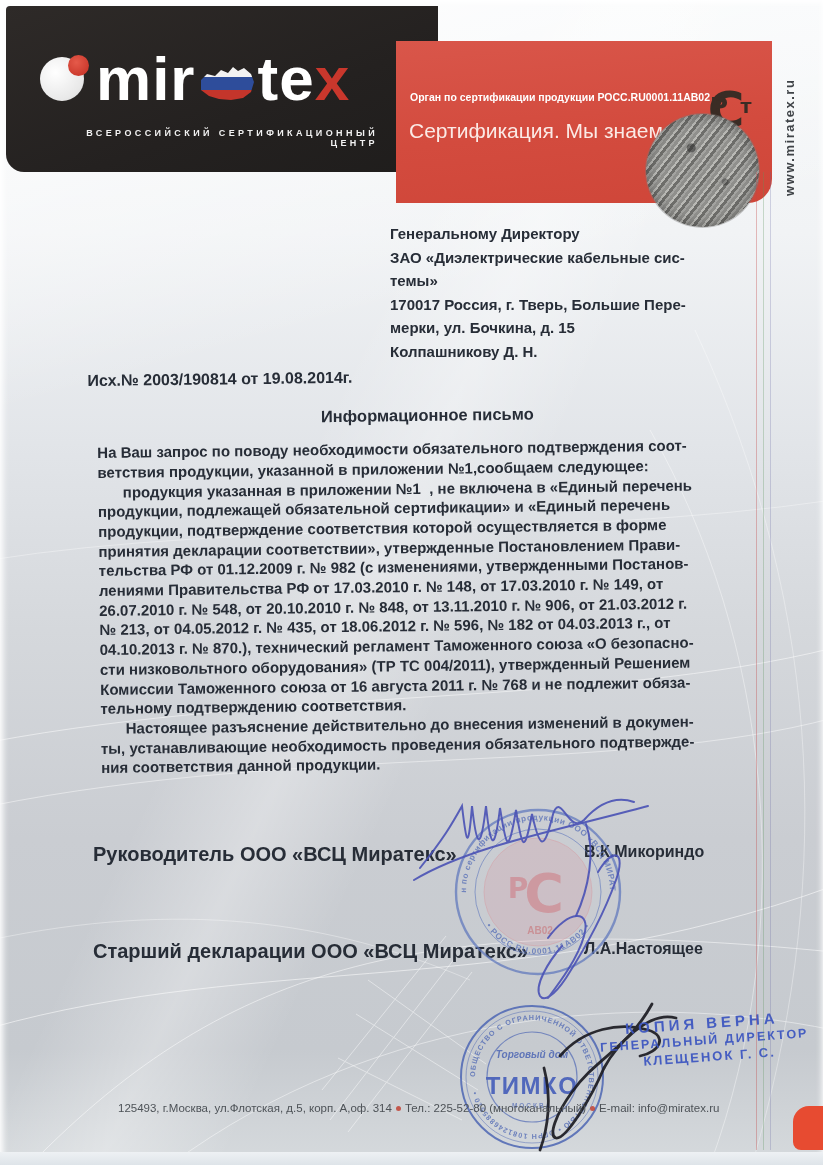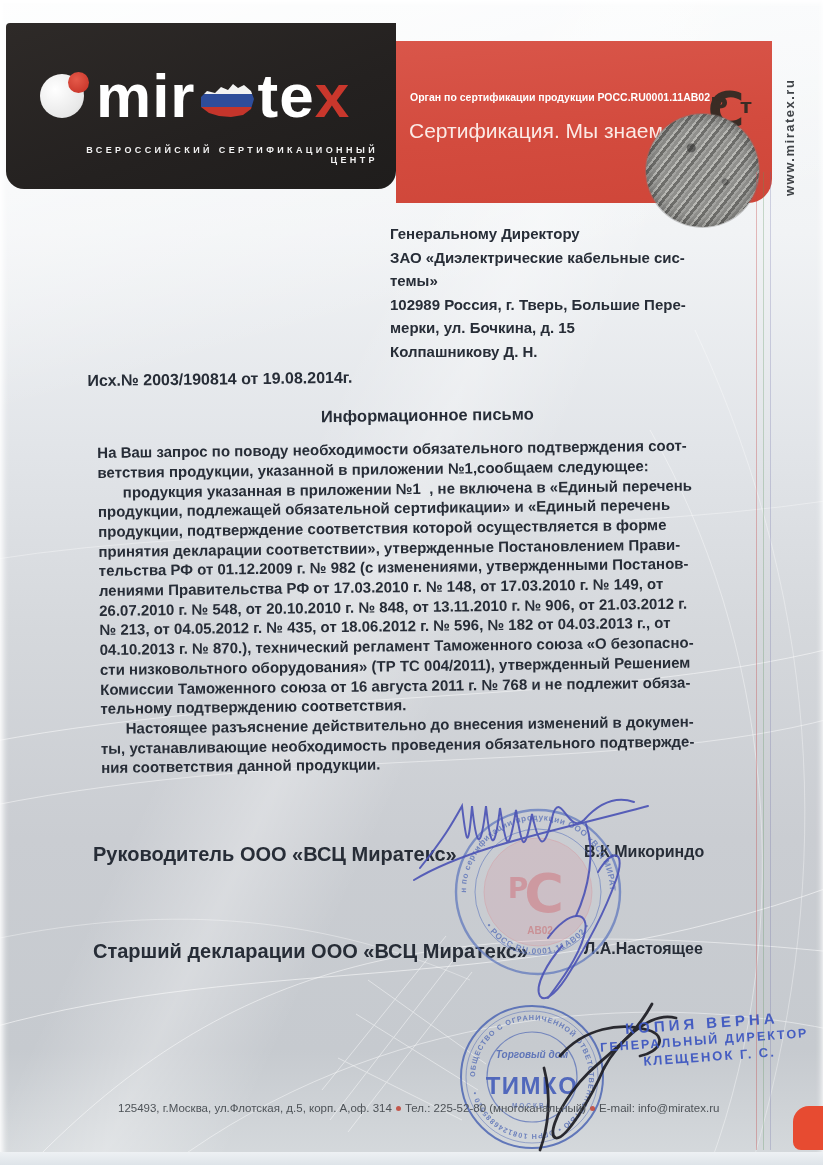--- a/index.html
+++ b/index.html
@@ -7,21 +7,21 @@
     position:relative;width:823px;height:1165px;overflow:hidden;
     font-family:"Liberation Sans",sans-serif;
     background:
       linear-gradient(115deg, rgba(255,255,255,0) 38%, rgba(255,255,255,.30) 47%, rgba(255,255,255,0) 56%),
       linear-gradient(165deg, rgba(255,255,255,.85) 0%, rgba(255,255,255,0) 30%),
       linear-gradient(180deg,#f7f9fa 0%,#f1f3f5 20%,#e2e5e9 38%,#d5d8dc 54%,#cacdd2 72%,#c6cacf 90%,#d6dadd 100%);
     box-shadow: inset 8px 0 6px -5px #fff, inset -6px 0 6px -5px #fff, inset 0 8px 6px -5px #fff;
   }
   .abs{position:absolute;}
   
-  .hdr-black{left:6px;top:23px;width:390px;height:166px;background:linear-gradient(160deg,#2e2a28,#242120 60%,#1f1d1c);border-radius:4px 0 18px 18px;}
+  .hdr-black{left:6px;top:6px;width:390px;height:166px;background:linear-gradient(160deg,#2e2a28,#242120 60%,#1f1d1c);border-radius:4px 0 18px 18px;padding-left:42px;}
   .logo-row{position:absolute;left:34px;top:42px;display:flex;align-items:center;}
   .logo-orb{position:relative;width:48px;height:48px;margin-right:8px;}
   .logo-orb .white-ball{position:absolute;left:0;top:2px;width:44px;height:44px;border-radius:50%;background:radial-gradient(circle at 35% 35%,#ffffff,#e8e8e8 70%,#cfcfcf);}
   .logo-orb .red-dot{position:absolute;left:28px;top:0;width:21px;height:21px;border-radius:50%;background:radial-gradient(circle at 40% 35%,#e55a4a,#c22d22);}
   .logo-word{display:flex;align-items:flex-end;line-height:1;}
   .logo-mir,.logo-te{font-size:62px;font-weight:700;color:#fff;letter-spacing:1px;}
   .logo-x{font-size:62px;font-weight:700;color:#c9372c;}
   .logo-map{margin:0 2px 6px 2px;}
   .hdr-tagline{position:absolute;left:42px;top:122px;width:330px;color:#f2f2f2;font-size:9px;font-weight:700;letter-spacing:3.4px;text-align:right;}
   .hdr-red{left:396px;top:6px;width:376px;height:162px;background:linear-gradient(175deg,#d9564a,#d34b3e 55%,#cf4639);border-radius:0 0 24px 0;margin-top:35px;}
@@ -124,21 +124,21 @@
     <div class="rst-code">АВ02</div>
   </div>
 
   <div class="abs fabric"></div>
 
   <div class="abs site-vert">www.miratex.ru</div>
 
   <div class="abs recipient">Генеральному Директору
 ЗАО «Диэлектрические кабельные сис-
 темы»
-102989 Россия, г. Тверь, Большие Пере-
+170017 Россия, г. Тверь, Большие Пере-
 мерки, ул. Бочкина, д. 15
 Колпашникову Д. Н.</div>
 
   <div class="abs mainblock">
     <div class="refline">Исх.№ 2003/190814 от  19.08.2014г.</div>
     <div class="title">Информационное письмо</div>
     <div class="body-par p1">На Ваш запрос по поводу необходимости обязательного подтверждения соот-
 ветствия продукции, указанной в приложении №1,сообщаем следующее:</div>
     <div class="body-par p2">      продукция указанная в приложении №1  , не включена в «Единый перечень
 продукции, подлежащей обязательной сертификации» и «Единый перечень

